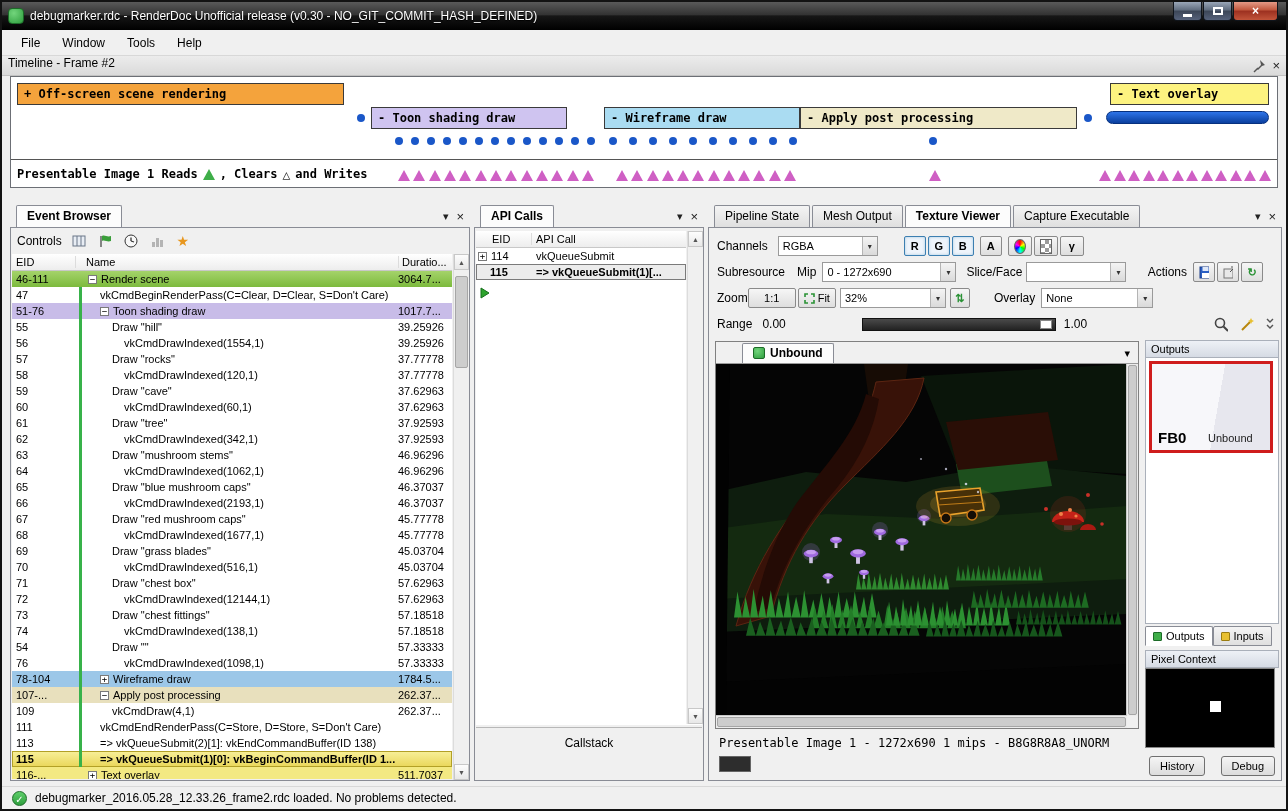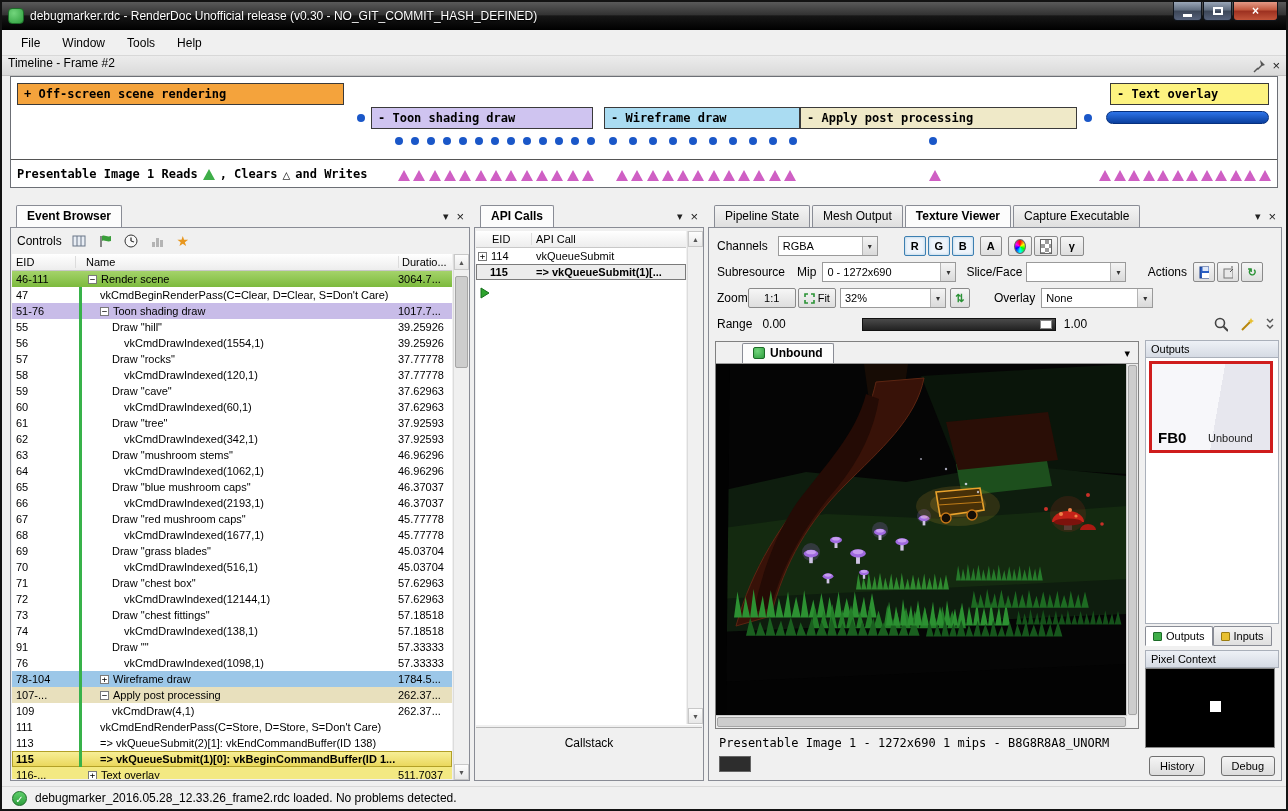--- a/index.html
+++ b/index.html
@@ -173,21 +173,21 @@
           <path d="M8,1 l5,5 -3,1 -4,4 -1,-1 4,-4 z" fill="#555"></path>
           <line x1="2" y1="13" x2="6" y2="9" stroke="#555" stroke-width="1.4"></line>
         </svg>
       <span class="xicon">×</span>
     </span>
   </div>
   <div id="tl-body">
     <div class="tlbar r1" style="left:6px;width:327px;background:#f4a33c;">+ Off-screen scene rendering</div>
     <div class="tlbar r1" style="left:1099px;width:159px;background:#fdf380;">- Text overlay</div>
     <div class="dot" style="left:346px;top:37px;"></div>
-    <div class="tlbar r2" style="left:360px;width:222px;background:#cfc4f0;">- Toon shading draw</div>
+    <div class="tlbar r2" style="left:360px;width:196px;background:#cfc4f0;">- Toon shading draw</div>
     <div class="tlbar r2" style="left:593px;width:196px;background:#aadcf2;">- Wireframe draw</div>
     <div class="tlbar r2" style="left:789px;width:277px;background:#efe9c8;">- Apply post processing</div>
     <div class="dot" style="left:1073px;top:37px;"></div>
     <div class="bluebar"></div>
     <div class="dotgrp" style="left:384px;width:200px;">
       <span class="dot" style="position:static"></span>
         <span class="dot" style="position:static"></span>
         <span class="dot" style="position:static"></span>
         <span class="dot" style="position:static"></span>
         <span class="dot" style="position:static"></span>
@@ -496,21 +496,21 @@
           </div>
         <div class="ebr lv3 flow">
             <span class="eid">74</span>
             <span class="gut"></span>
             <span class="nm">
               <span>vkCmdDrawIndexed(138,1)</span>
             </span>
             <span class="dur">57.18518</span>
           </div>
         <div class="ebr lv2 flow">
-            <span class="eid">91</span>
+            <span class="eid">54</span>
             <span class="gut"></span>
             <span class="nm">
               <span>Draw ""</span>
             </span>
             <span class="dur">57.33333</span>
           </div>
         <div class="ebr lv3 flow">
             <span class="eid">76</span>
             <span class="gut"></span>
             <span class="nm">

